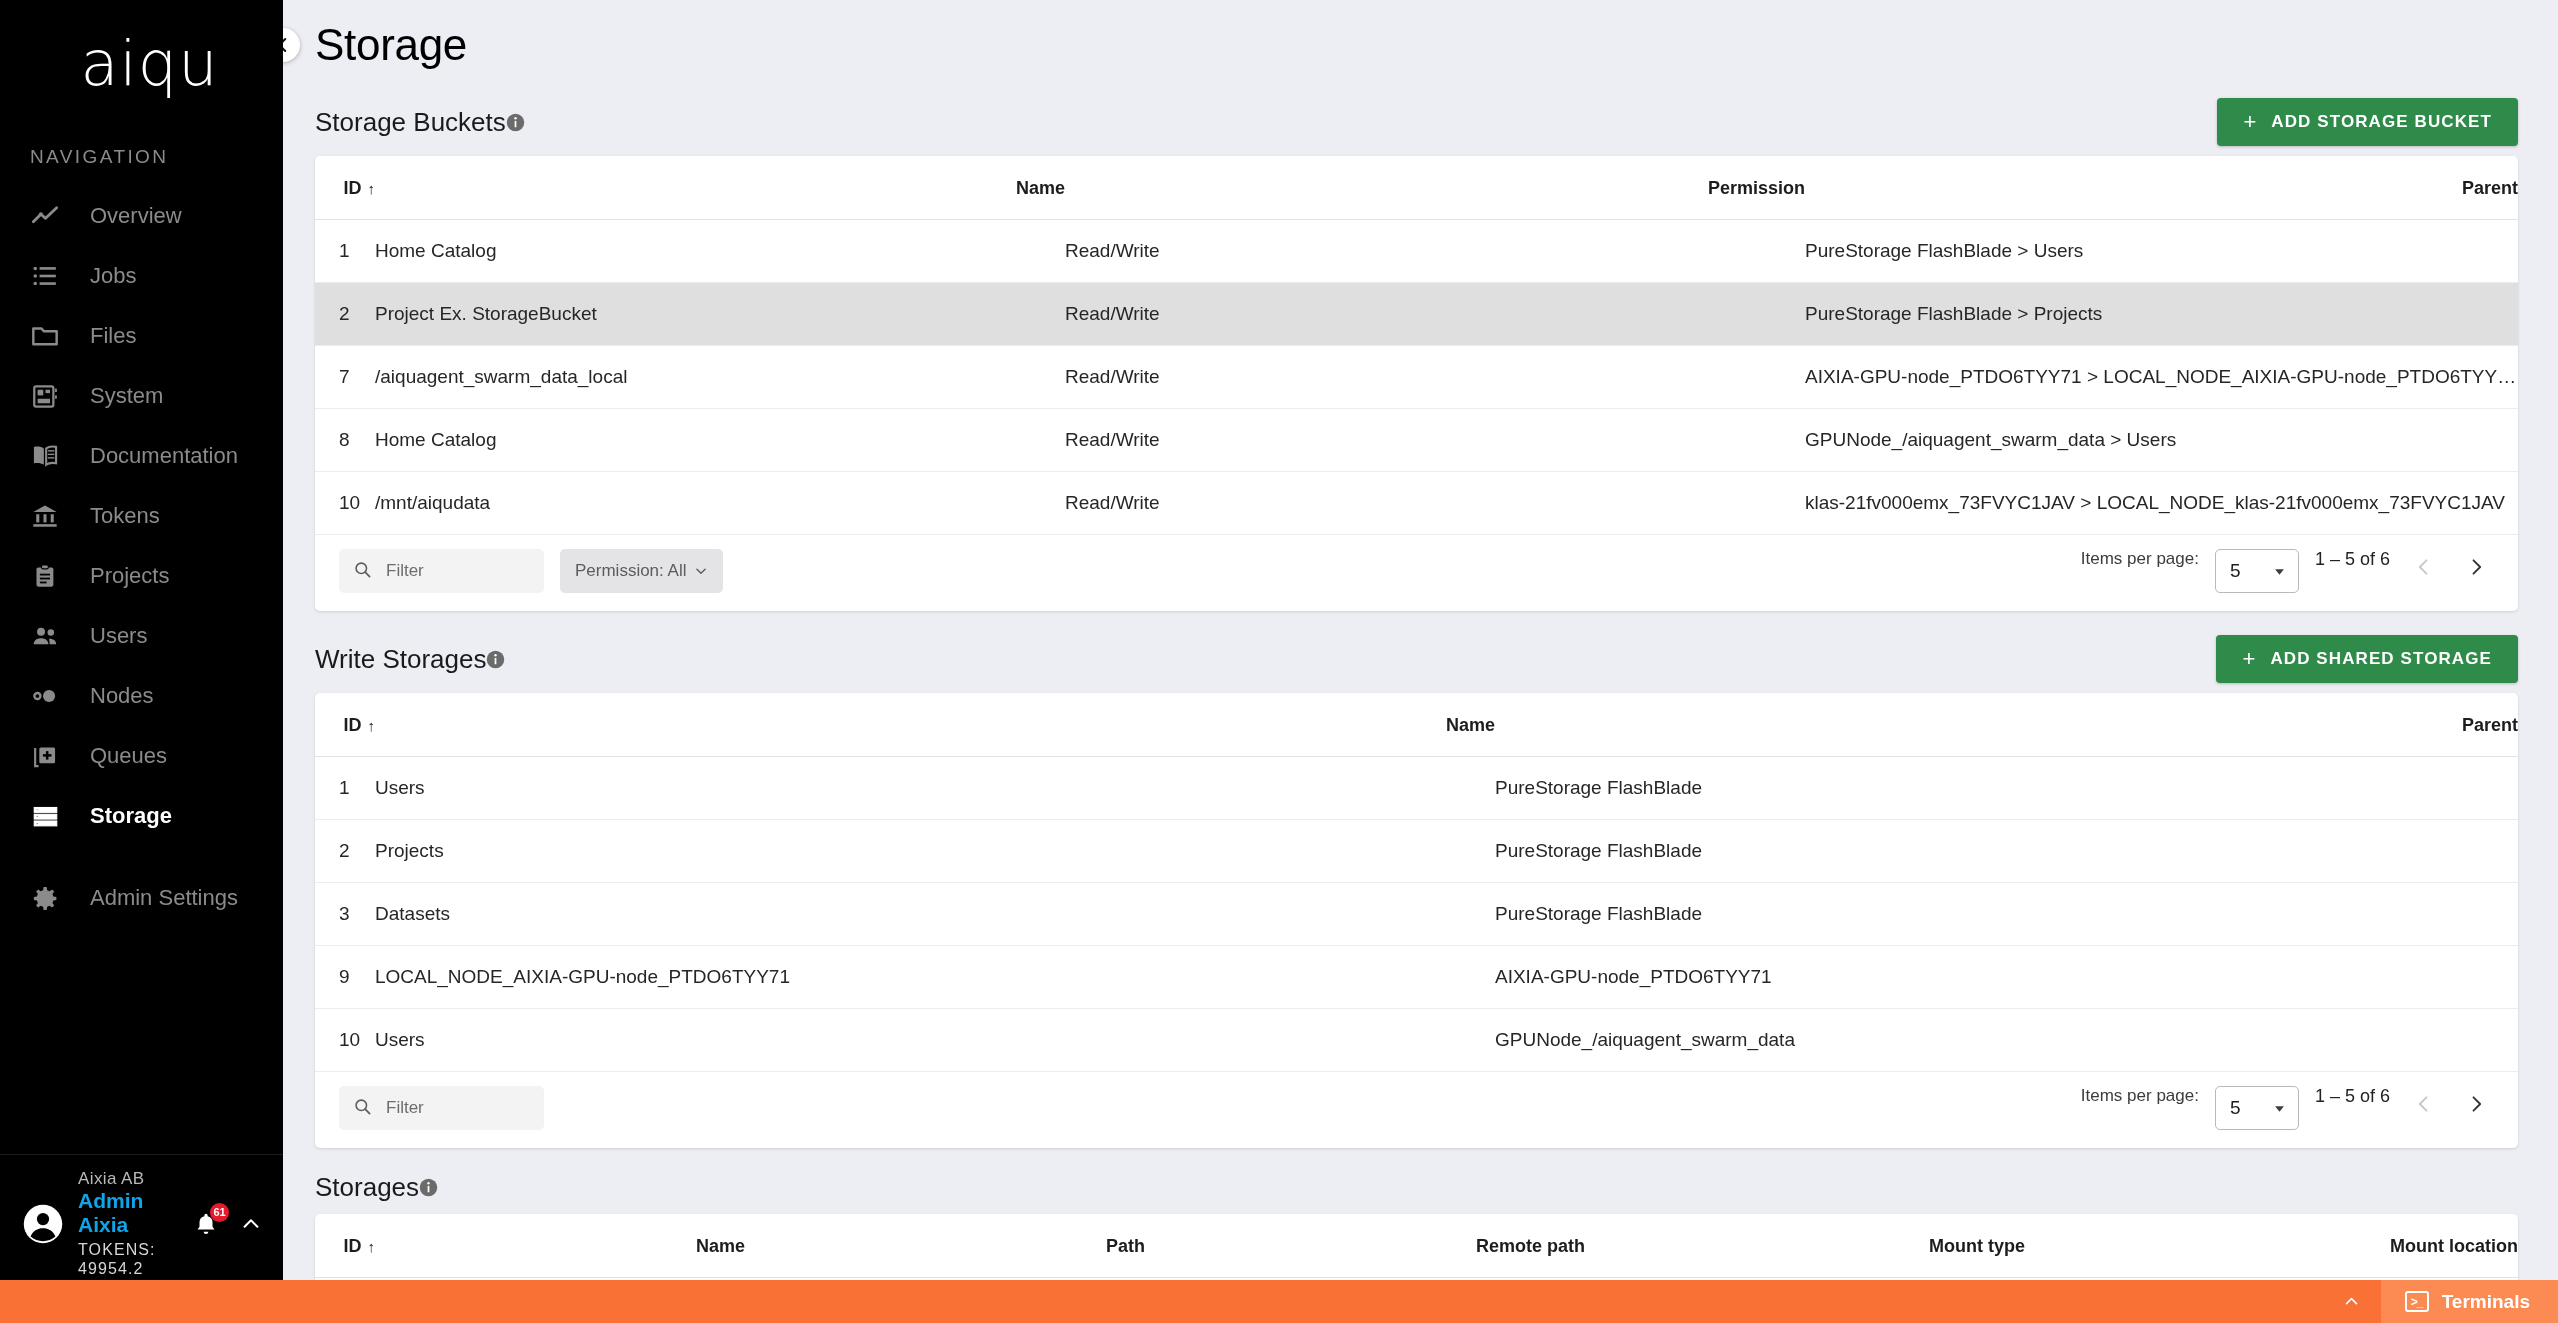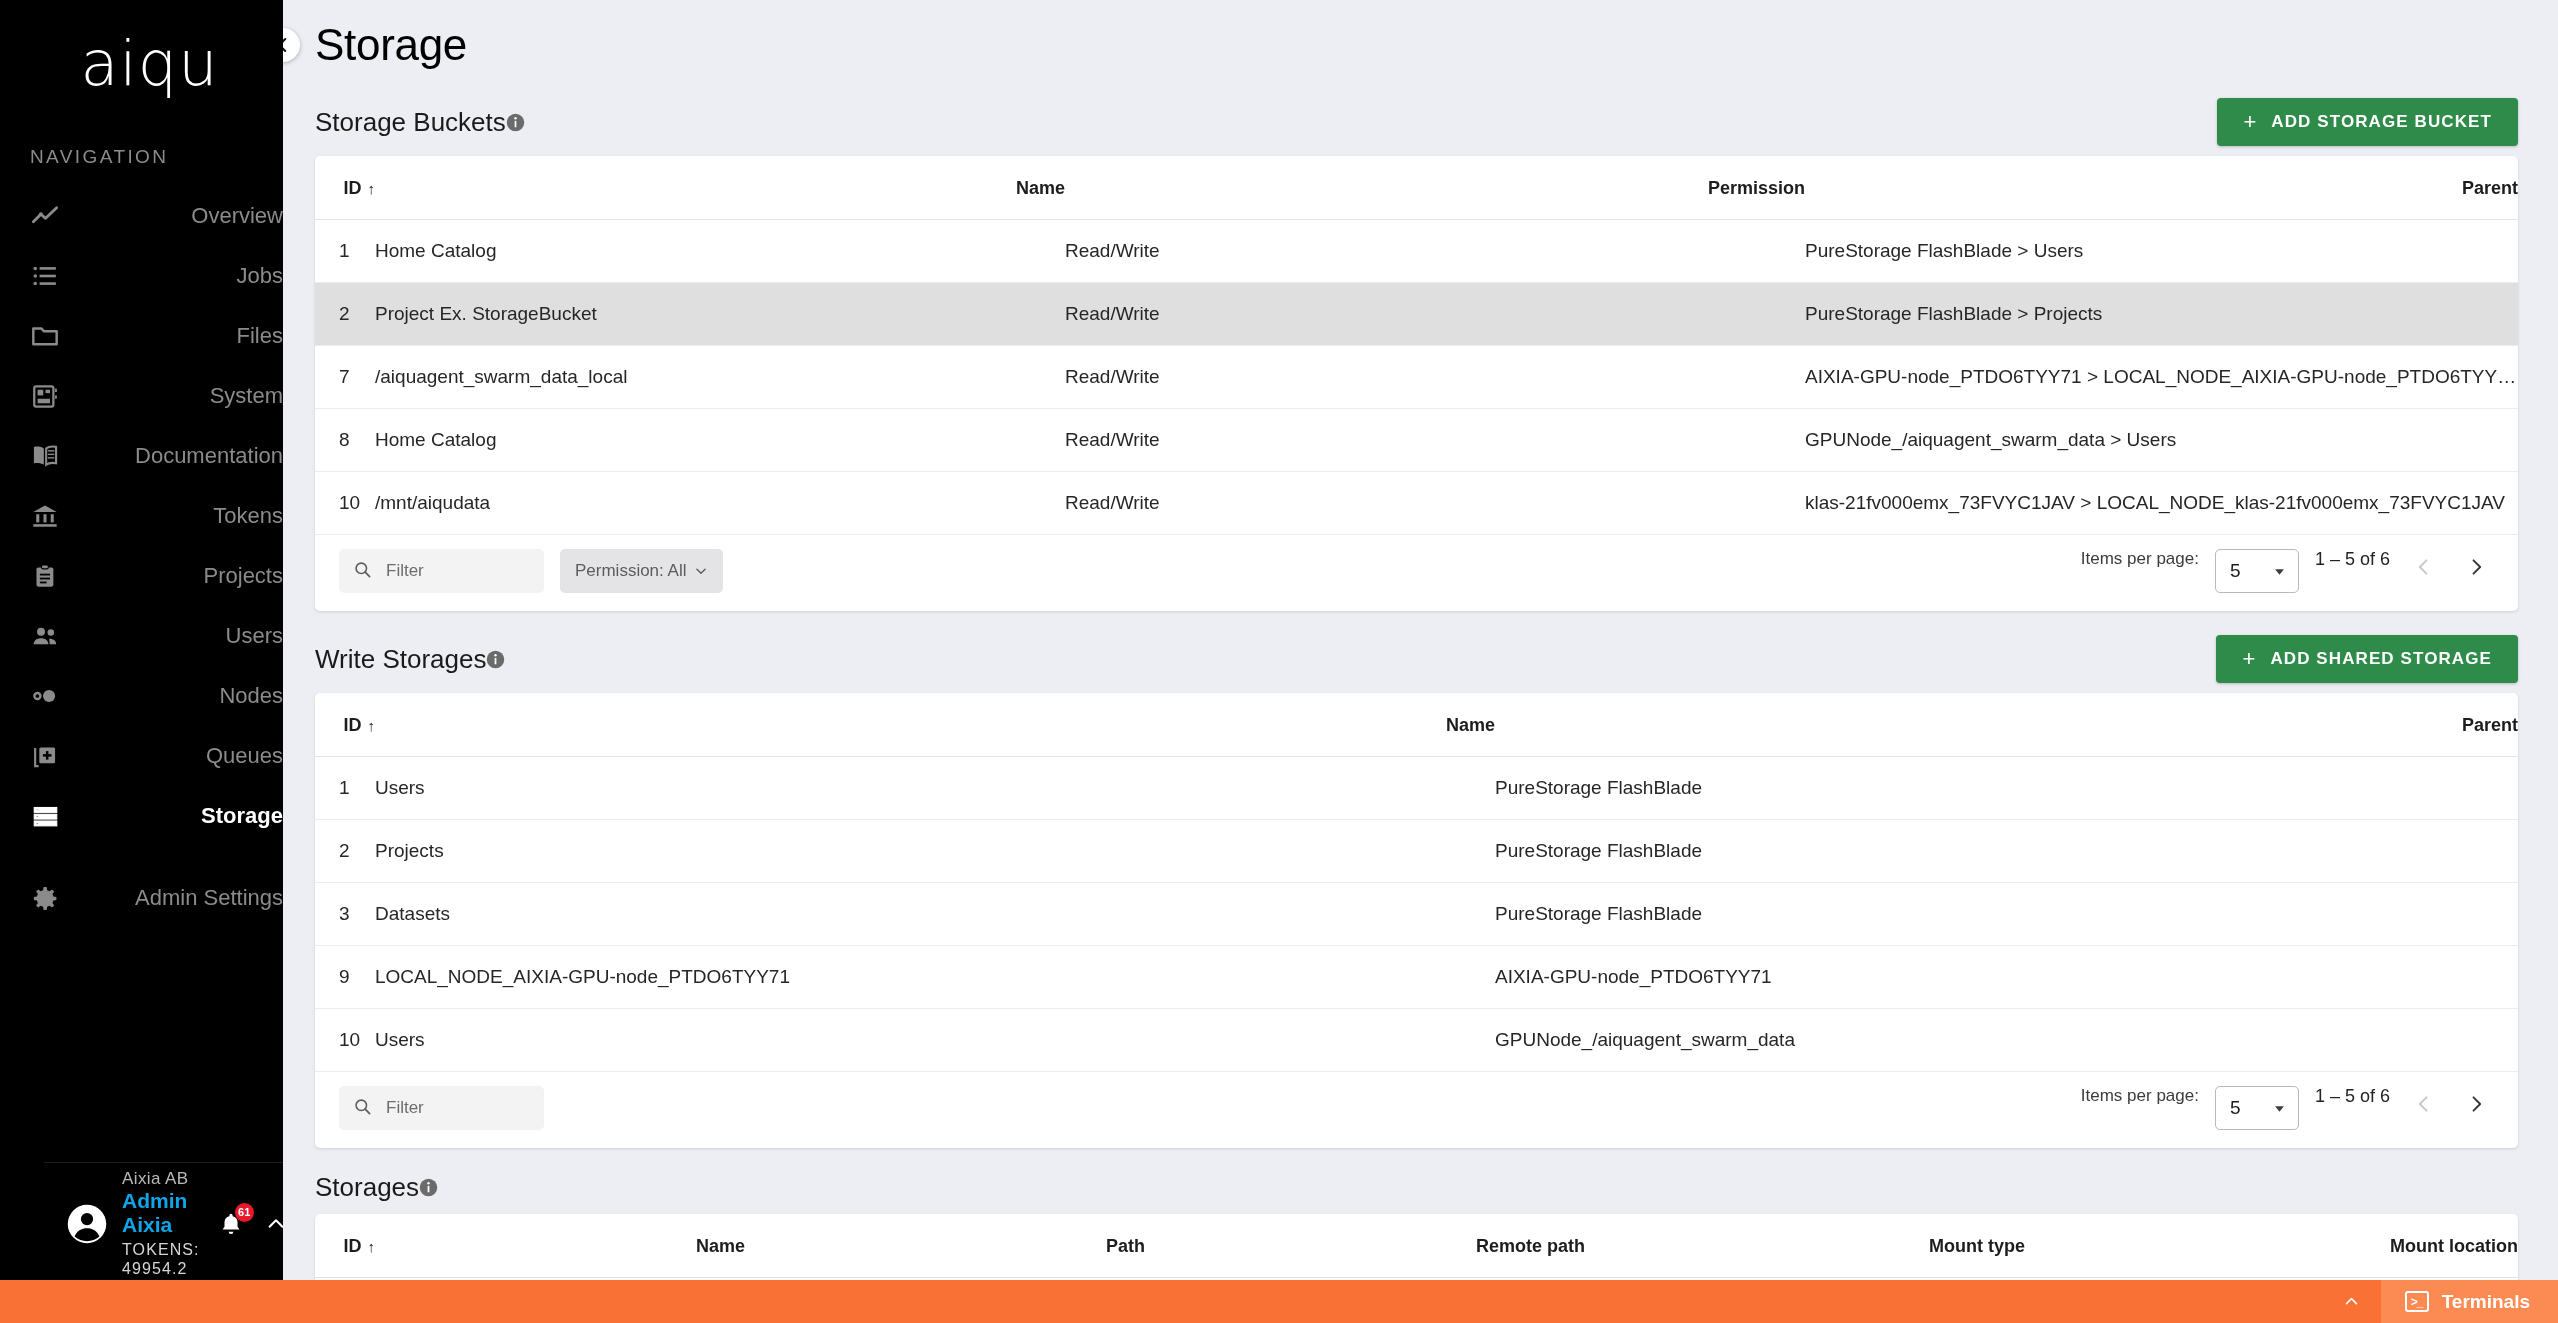--- a/index.html
+++ b/index.html
@@ -19,36 +19,36 @@
   }
   .logo-wrap { height: 128px; display: flex; align-items: center; justify-content: center; }
   .logo { font-size: 62px; letter-spacing: 1px; color: #ffffff; font-weight: 300;
           font-family: "DejaVu Sans", sans-serif; line-height: 1; margin-left: 16px; }
   .nav-head {
     font-size: 19px; letter-spacing: 2.4px; color: #8b8b8b;
     padding: 18px 0 18px 30px; font-weight: 400;
   }
   .nav-list { flex: 1 1 auto; overflow: hidden; }
   .nav-item {
-    display: flex; align-items: center; gap: 39px;
+    display: flex; align-items: center; gap: 30px;
     padding: 0 0 0 30px; height: 60px;
-    color: #8b8b8b; font-size: 22px; cursor: pointer; justify-content: space-between;
+    color: #8b8b8b; font-size: 22px; cursor: pointer;
   }
   .nav-item .ico { width: 30px; height: 30px; display: flex; align-items: center;
                    justify-content: center; flex: 0 0 30px; }
   .nav-item .ico svg { display: block; }
   .nav-item.active { color: #ffffff; font-weight: 700; }
   .nav-item.active .ico svg { fill: #ffffff; stroke: #ffffff; }
   .nav-gap { height: 22px; }
 
   
   .user-block {
     border-top: 1px solid #1c1c1c;
-    padding: 6px 18px 6px 22px;
-    display: flex; align-items: center; gap: 14px; position: relative; margin-left: 44px;
+    padding: 14px 18px 6px 22px;
+    display: flex; align-items: center; gap: 14px; position: relative;
   }
   .avatar { width: 42px; height: 42px; flex: 0 0 42px; }
   .user-text { flex: 1 1 auto; line-height: 1.18; }
   .org { font-size: 17px; color: #b9b9b9; letter-spacing: .4px; }
   .uname { font-size: 21px; color: #0ea5e9; font-weight: 700; }
   .tokens { font-size: 16px; color: #d6d6d6; letter-spacing: 1.1px; margin-top: 3px; }
   .bell-wrap { position: relative; width: 34px; height: 34px; flex: 0 0 34px;
                display: flex; align-items: center; justify-content: center; }
   .badge {
     position: absolute; top: -4px; right: -6px; background: #e8192c; color: #fff;

